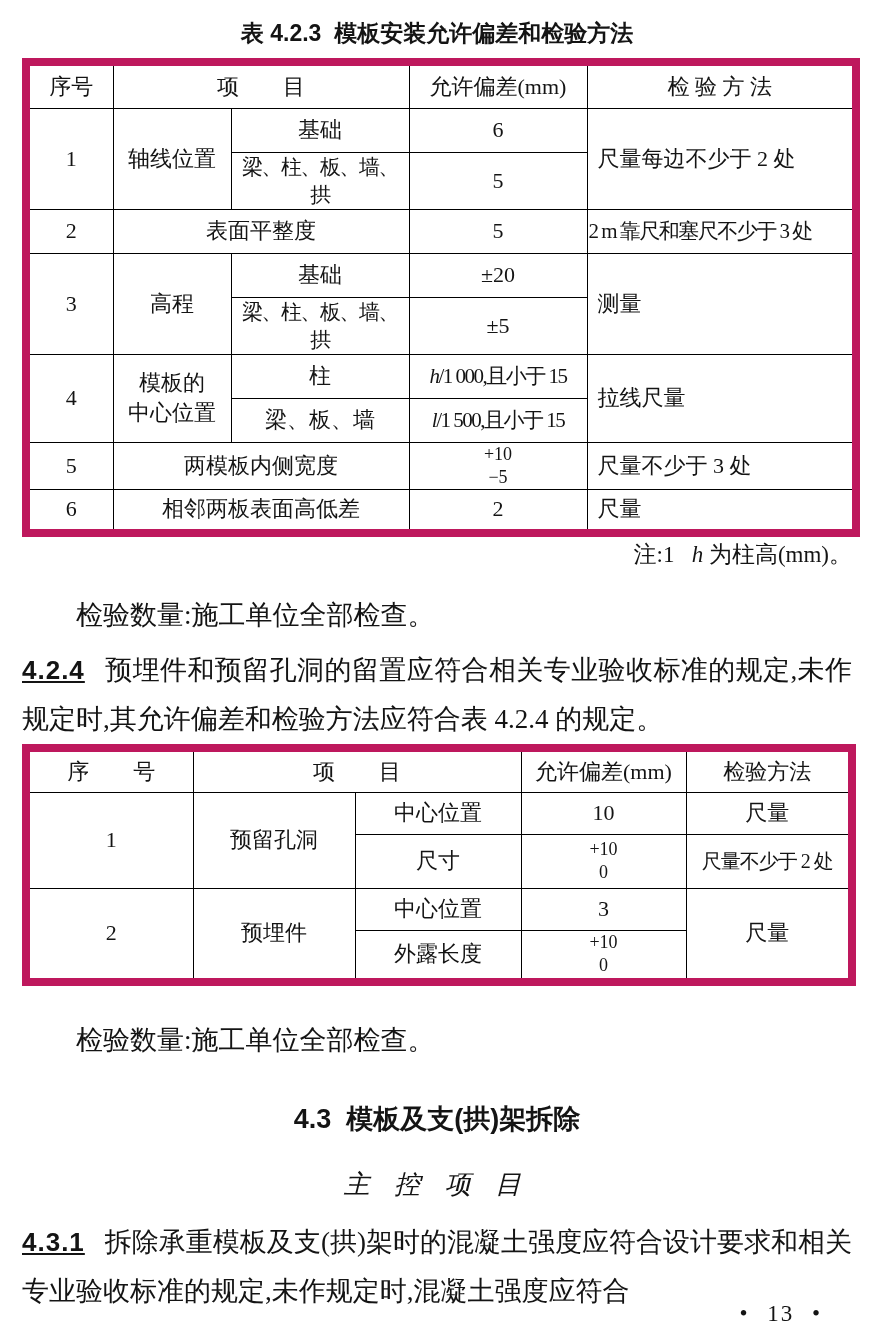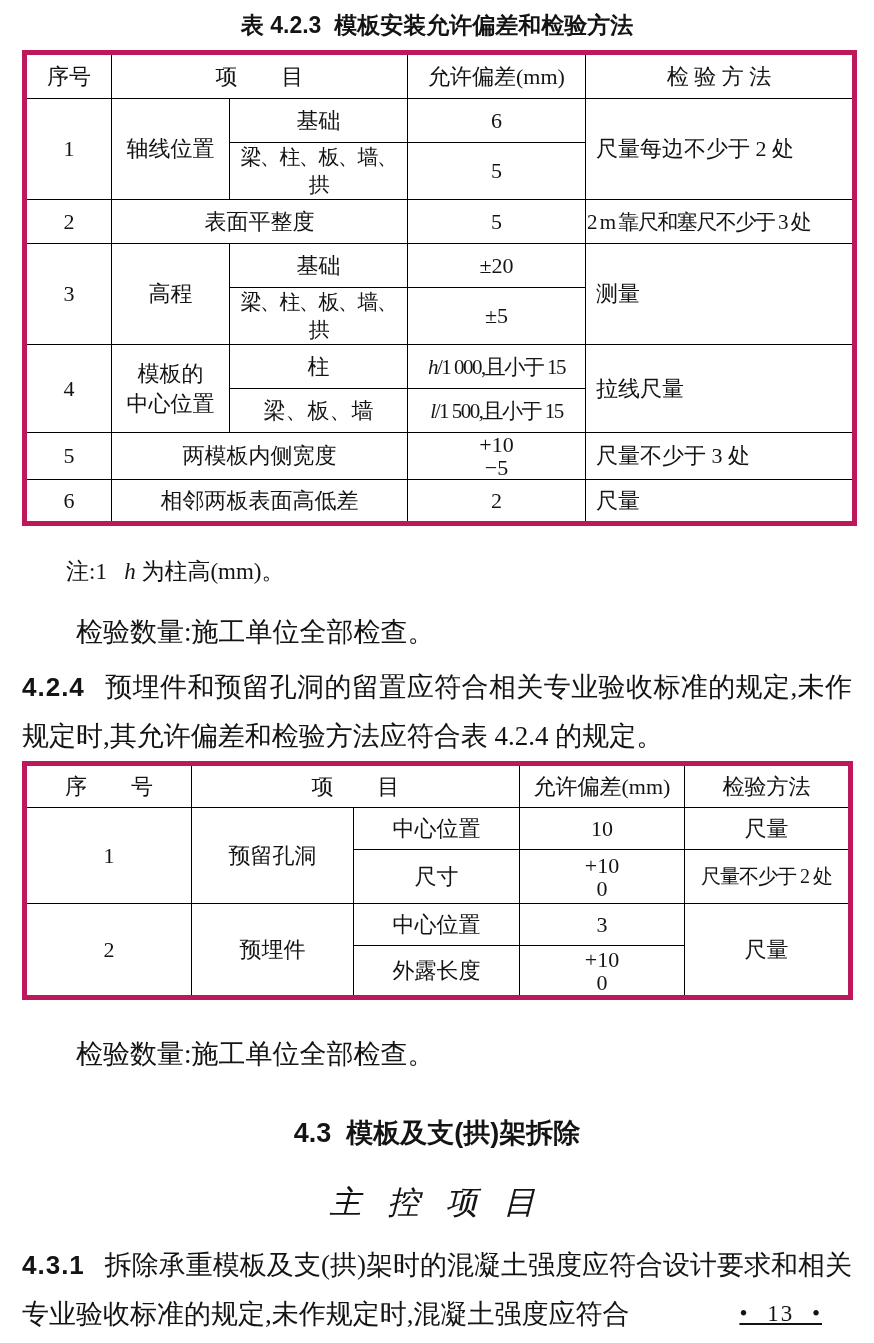--- a/index.html
+++ b/index.html
@@ -1,66 +1,66 @@
 <!DOCTYPE html>
 <html><head>
 <meta charset="utf-8">
 <style>
   html,body { margin:0; padding:0; }
   body {
     width:874px; height:1343px; overflow:hidden;
     background:#ffffff; color:#141414;
     font-family:"Liberation Serif","DejaVu Serif",serif;
   }
-  .page { position:relative; box-sizing:border-box; width:874px; height:1343px; padding:10px 22px 0 22px; }
+  .page { position:relative; box-sizing:border-box; width:874px; height:1343px; padding:18px 22px 0 22px; }
 
   .tbl-caption {
     text-align:center; font-weight:bold; font-size:23px;
     font-family:"Liberation Sans","DejaVu Sans",sans-serif;
     margin:0 0 9px 0; white-space:pre;
   }
-  table { border-collapse:collapse; table-layout:fixed; width:830px; border:5px solid #be185d; }
+  table { border-collapse:collapse; table-layout:fixed; width:830px; border:8px solid #be185d; }
   td {
     border:1.5px solid #000; text-align:center; vertical-align:middle;
     font-size:22px; padding:0 2px; overflow:hidden;
   }
   td.left { text-align:left; padding-left:10px; }
   td.tight { font-size:21px; letter-spacing:-1.5px; padding:0 1px; }
   td.tight2 { font-size:20px; letter-spacing:-1px; padding:0 1px; }
-  .stack { line-height:23px; font-size:22px; }
+  .stack { line-height:23px; font-size:18px; }
   .stack div { white-space:pre; }
   i.var { font-family:"Liberation Serif","DejaVu Serif",serif; font-style:italic; }
 
   .note { font-size:23px; line-height:32px; white-space:pre; }
-  .note-1 { margin:30px 0 0 44px; }
+  .note-1 { margin:2px 0 0 44px;text-align:right; }
   .note-2 { margin:7px 0 0 86px; }
 
   .body-par { font-size:27px; line-height:49px; margin:0; }
   .check-par { margin:20px 0 0 0; text-indent:54px; font-size:27px; }
   .sec-par { margin:6px 0 0 0; text-align:justify; text-justify:inter-character; }
   .sec-num {
     font-weight:bold; font-family:"Liberation Sans","DejaVu Sans",sans-serif;
-    font-size:26px; letter-spacing:1px; margin-right:20px;
+    font-size:26px; letter-spacing:1px; margin-right:20px;text-decoration:underline;
   }
   .caption-424 { margin-top:20px; }
 
   .sec-heading {
     text-align:center; font-weight:bold; font-size:27px;
     font-family:"Liberation Sans","DejaVu Sans",sans-serif;
     margin:36px 0 0 0; white-space:pre;
   }
   .sub-heading {
-    text-align:center; font-style:italic; font-size:32px;
+    text-align:center; font-style:italic; font-size:26px;
     letter-spacing:9px; margin:30px 0 0 0; white-space:pre;
   }
   .par-431 { margin-top:16px; }
 
   .page-number {
     position:absolute; right:52px; bottom:16px;
-    font-size:23px; letter-spacing:2px; word-spacing:10px; white-space:pre;text-decoration:underline;
+    font-size:23px; letter-spacing:2px; word-spacing:10px; white-space:pre;
   }
 </style>
 </head>
 <body>
 
 <div class="page">
 
   <div class="tbl-caption">表 4.2.3  模板安装允许偏差和检验方法</div>
 
   <table>

